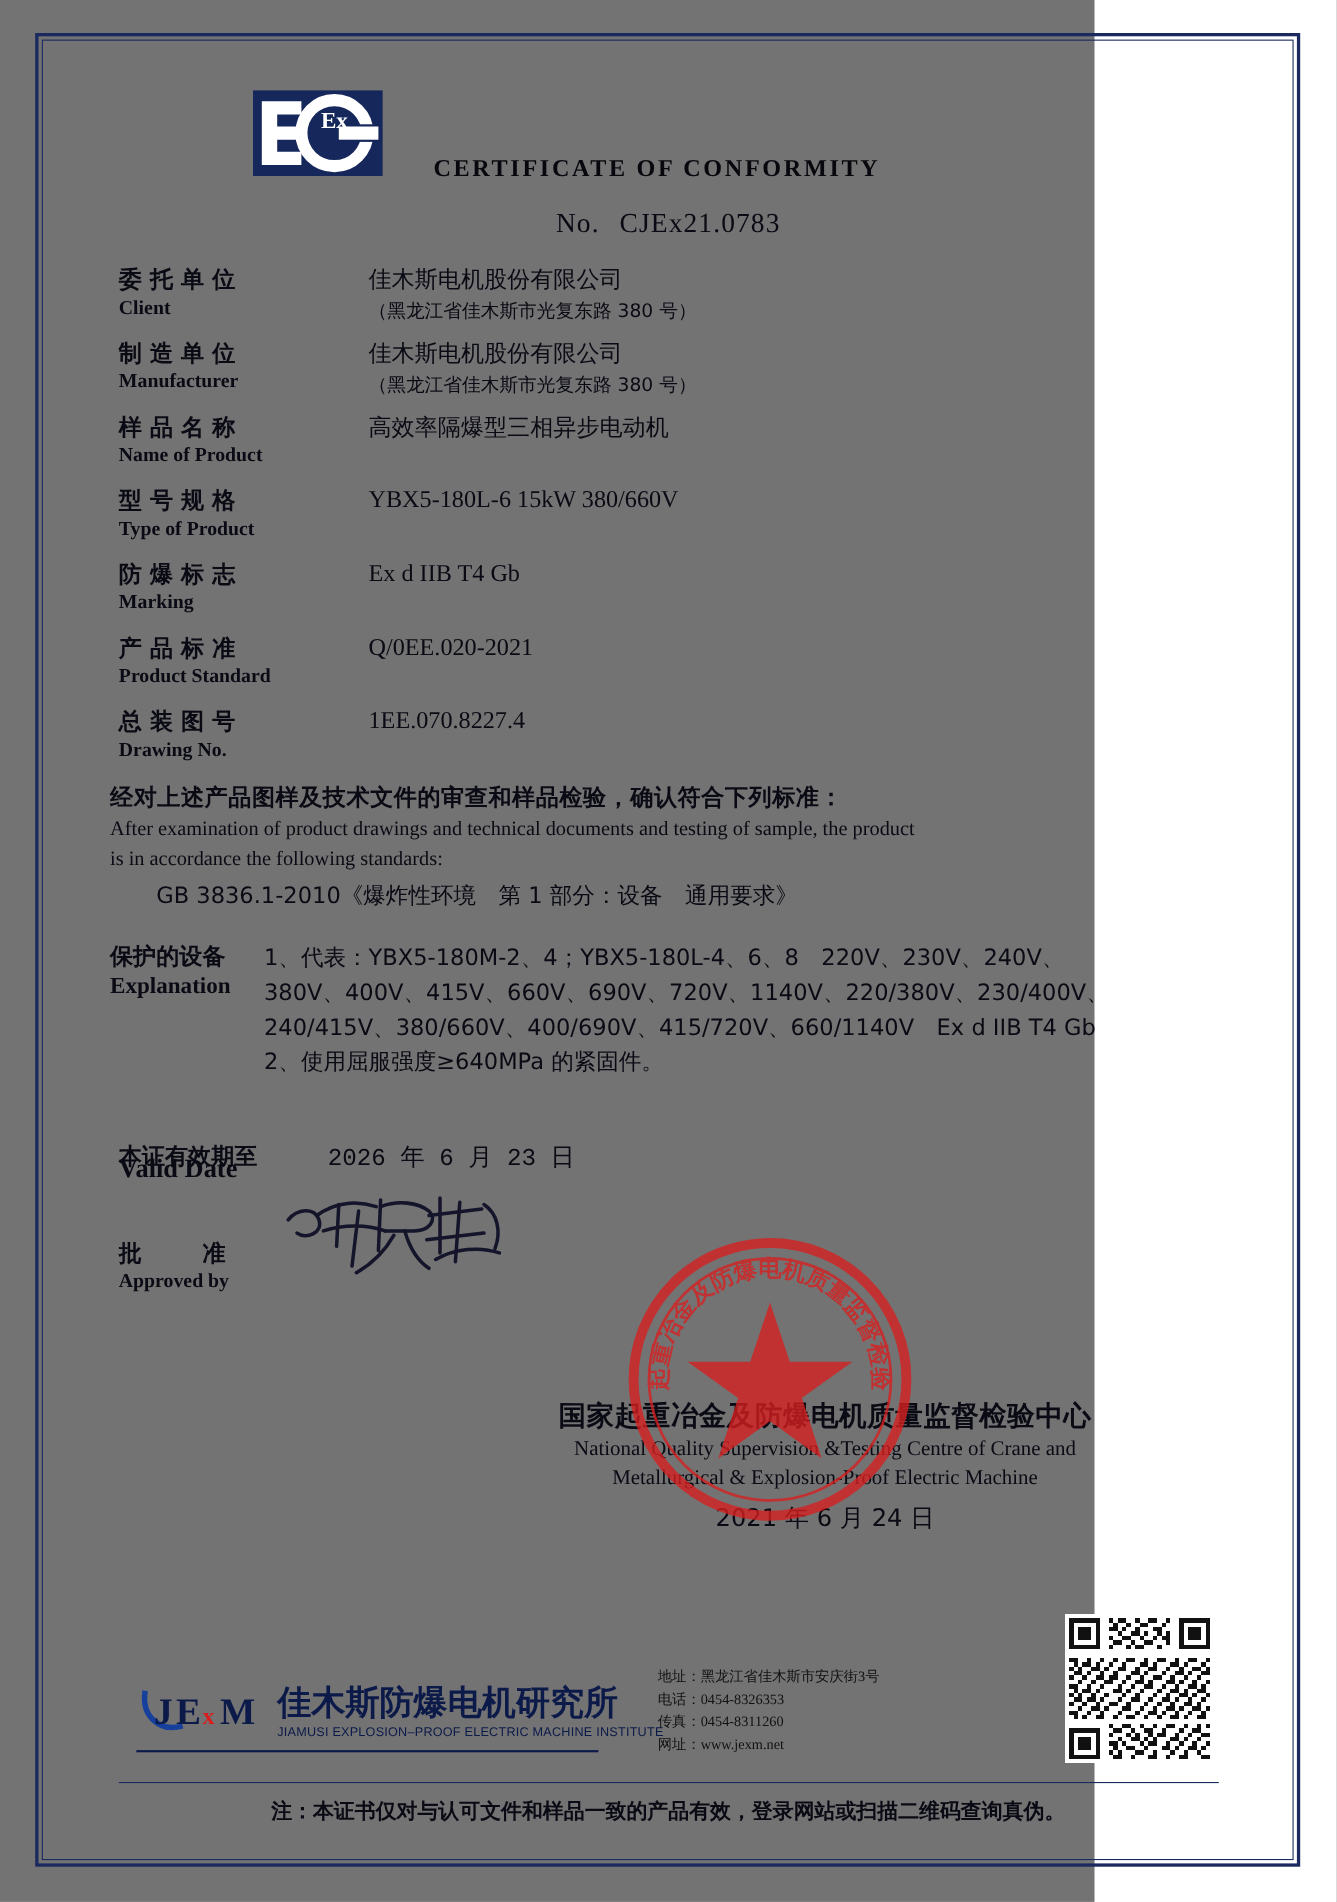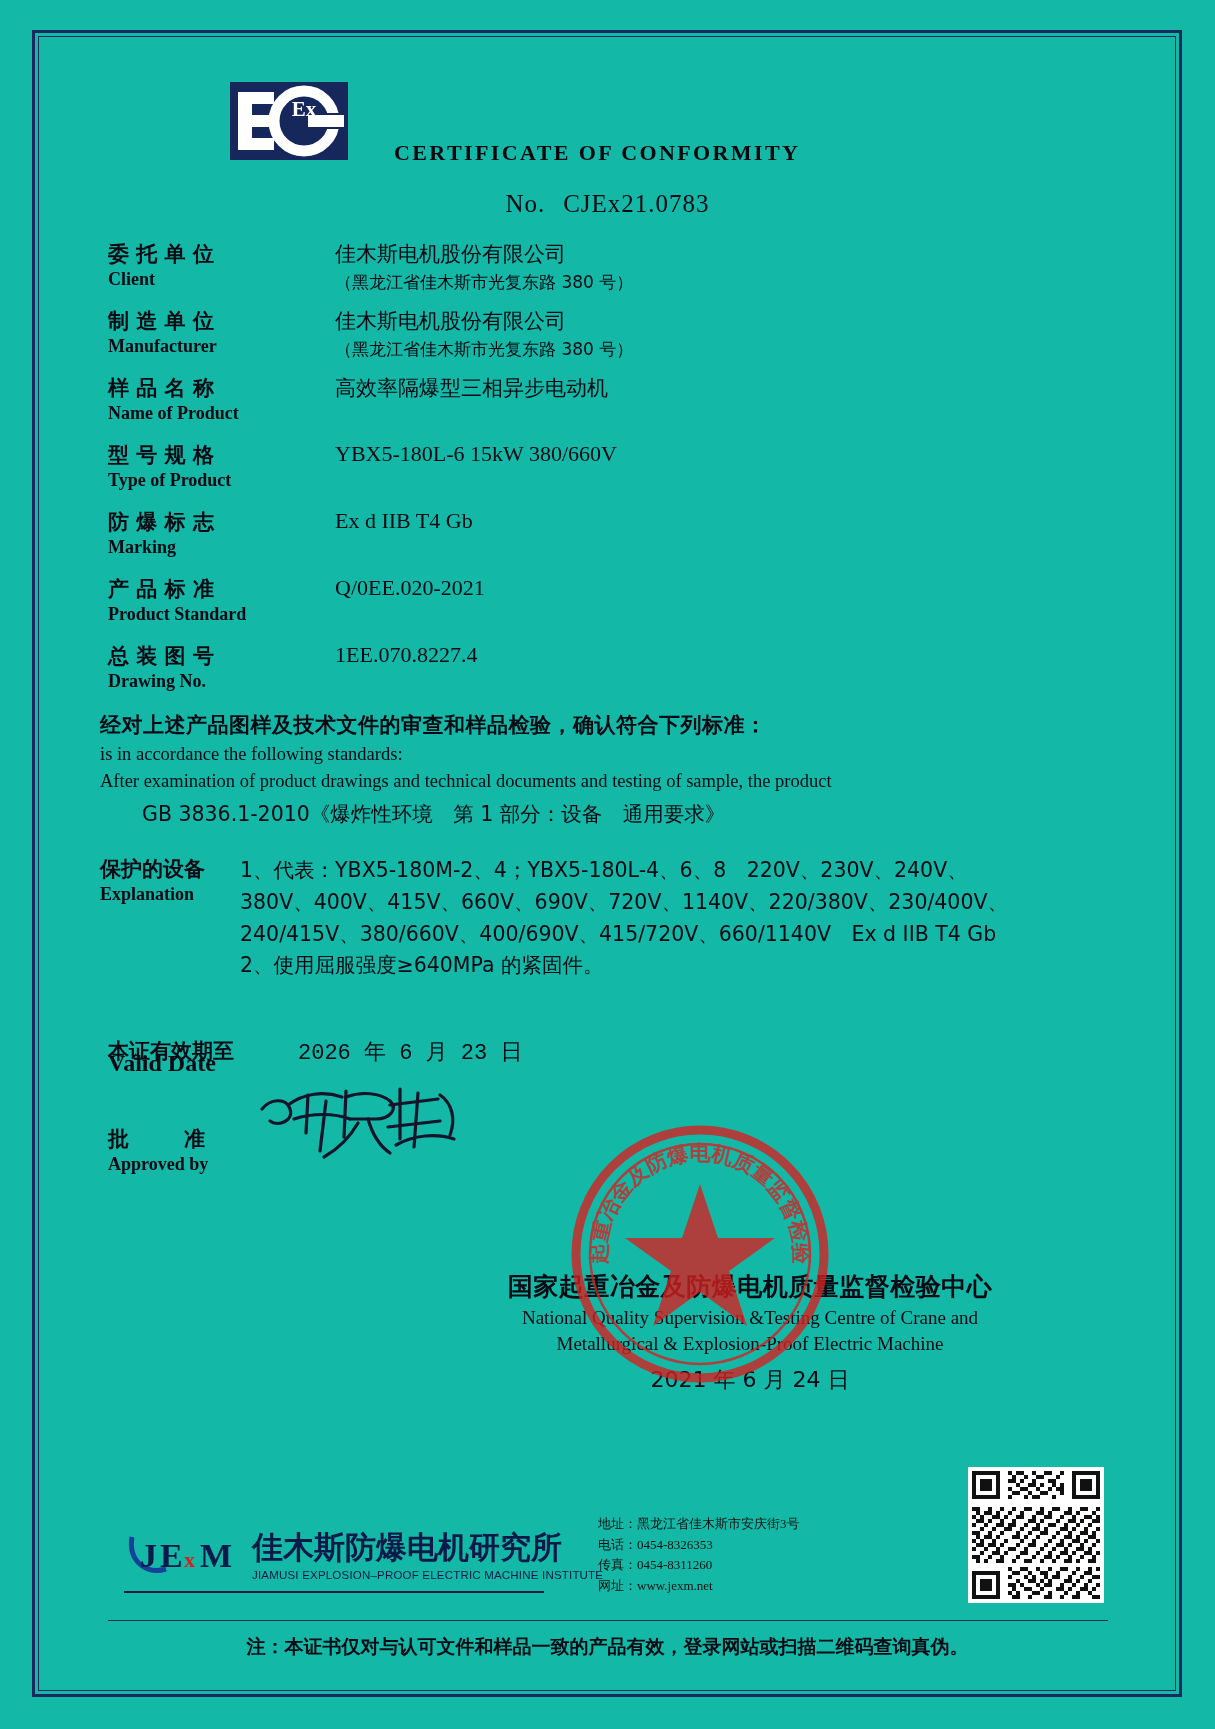--- a/index.html
+++ b/index.html
@@ -11,23 +11,23 @@
     width: 1215px;
     height: 1729px;
     font-family: "Liberation Serif", serif;
     color: #0a0a14;
     position: relative;
     overflow: hidden;
   }
   .page {
     position: absolute;
     left: 0; top: 0;
-    width: 1215px;
+    width: 995px;
     height: 1729px;
-    background: #14b8a6;
+    background: #737373;
   }
   .border-outer {
     position: absolute;
     left: 32px; top: 30px;
     width: 1150px; height: 1667px;
     border: 3px solid #1b2a5e;
     box-sizing: border-box;
   }
   .border-inner {
     position: absolute;
@@ -163,21 +163,21 @@
     position: absolute;
     left: 0; top: 0;
     font-size: 21px;
     font-weight: bold;
     font-family: "DejaVu Sans", sans-serif;
     white-space: nowrap;
   }
   .ex-label-en {
     position: absolute;
     left: 0; top: 29px;
-    font-size: 18px;
+    font-size: 21px;
     font-weight: bold;
     font-family: "Liberation Serif", serif;
     white-space: nowrap;
   }
   .ex-body {
     position: absolute;
     left: 140px; top: 0;
     width: 880px;
   }
   .ex-line {
@@ -401,22 +401,22 @@
     <div class="field">
       <div class="f-label-cn">总 装 图 号</div>
       <div class="f-label-en">Drawing No.</div>
       <div class="f-value f-value-en">1EE.070.8227.4</div>
     </div>
 
   </div>
 
   <div class="statement">
     <div class="st-cn">经对上述产品图样及技术文件的审查和样品检验，确认符合下列标准：</div>
+    <div class="st-en">After examination of product drawings and technical documents and testing of sample, the product</div>
     <div class="st-en">is in accordance the following standards:</div>
-    <div class="st-en">After examination of product drawings and technical documents and testing of sample, the product</div>
     <div class="std-line">GB 3836.1-2010《爆炸性环境　第 1 部分：设备　通用要求》</div>
   </div>
 
   <div class="explanation">
     <div class="ex-label-cn">保护的设备</div>
     <div class="ex-label-en">Explanation</div>
     <div class="ex-body">
       <div class="ex-line">1、代表：YBX5-180M-2、4；YBX5-180L-4、6、8　220V、230V、240V、</div>
       <div class="ex-line">380V、400V、415V、660V、690V、720V、1140V、220/380V、230/400V、</div>
       <div class="ex-line">240/415V、380/660V、400/690V、415/720V、660/1140V　Ex d IIB T4 Gb</div>

